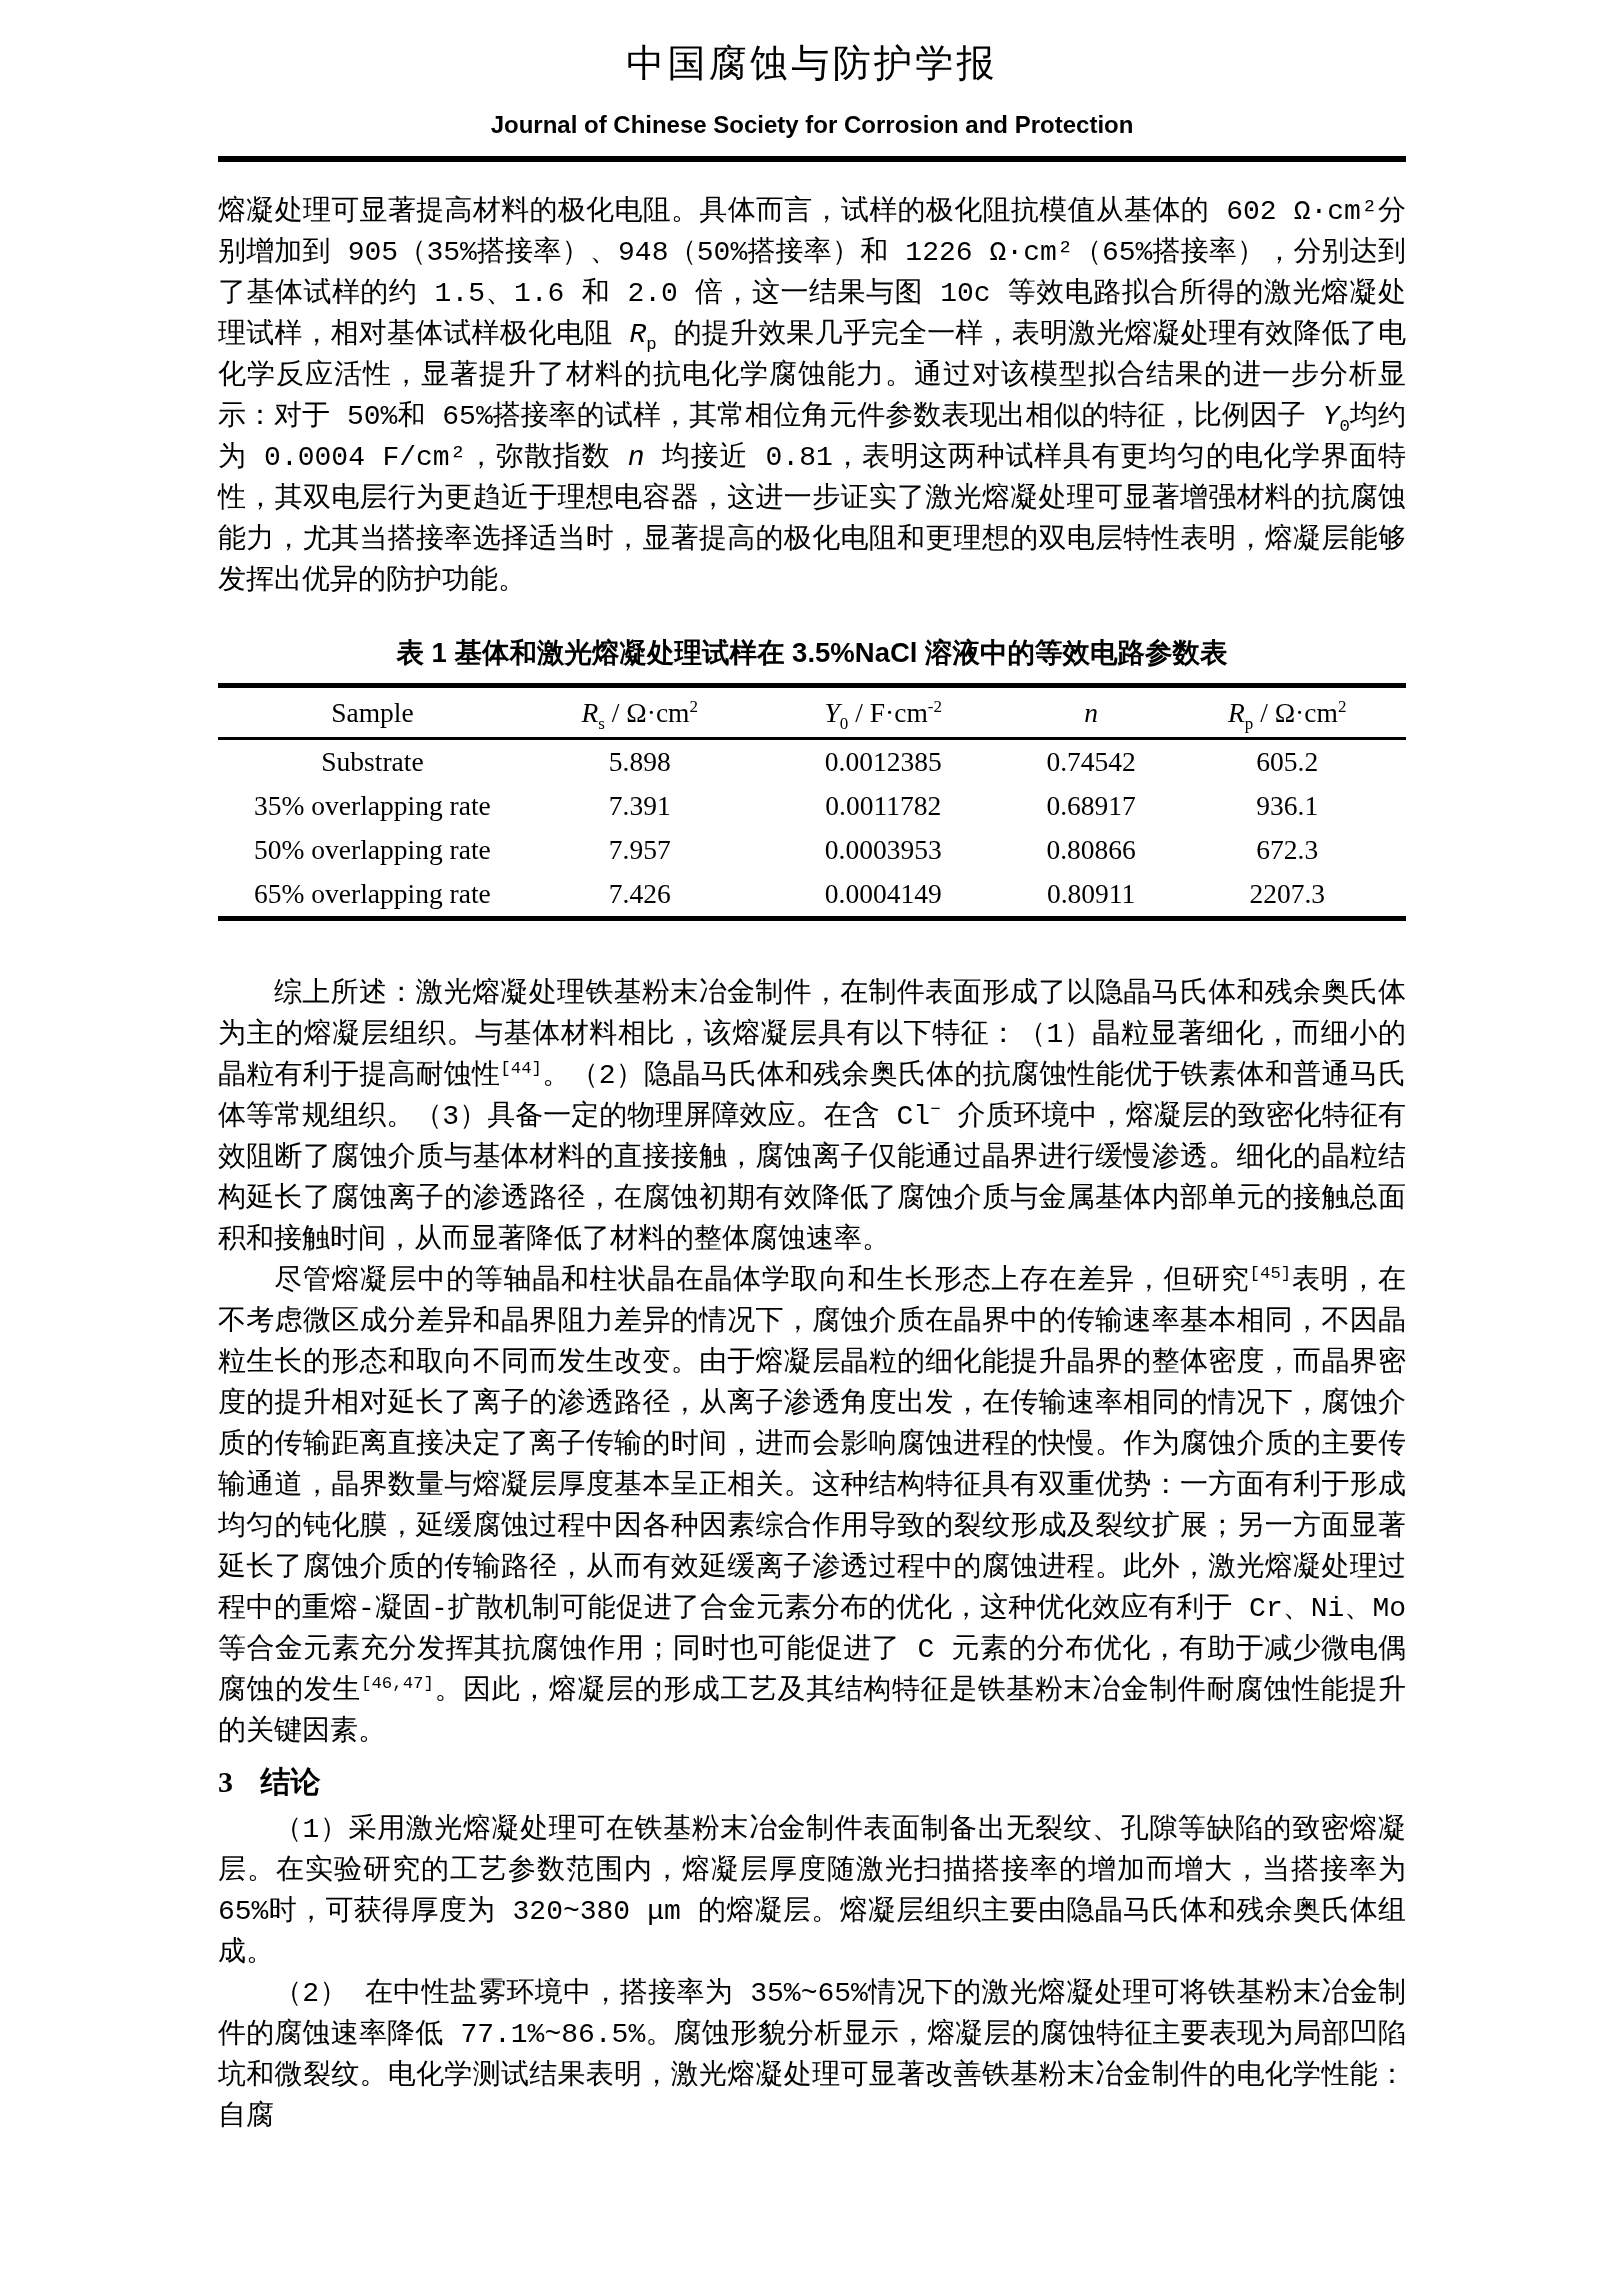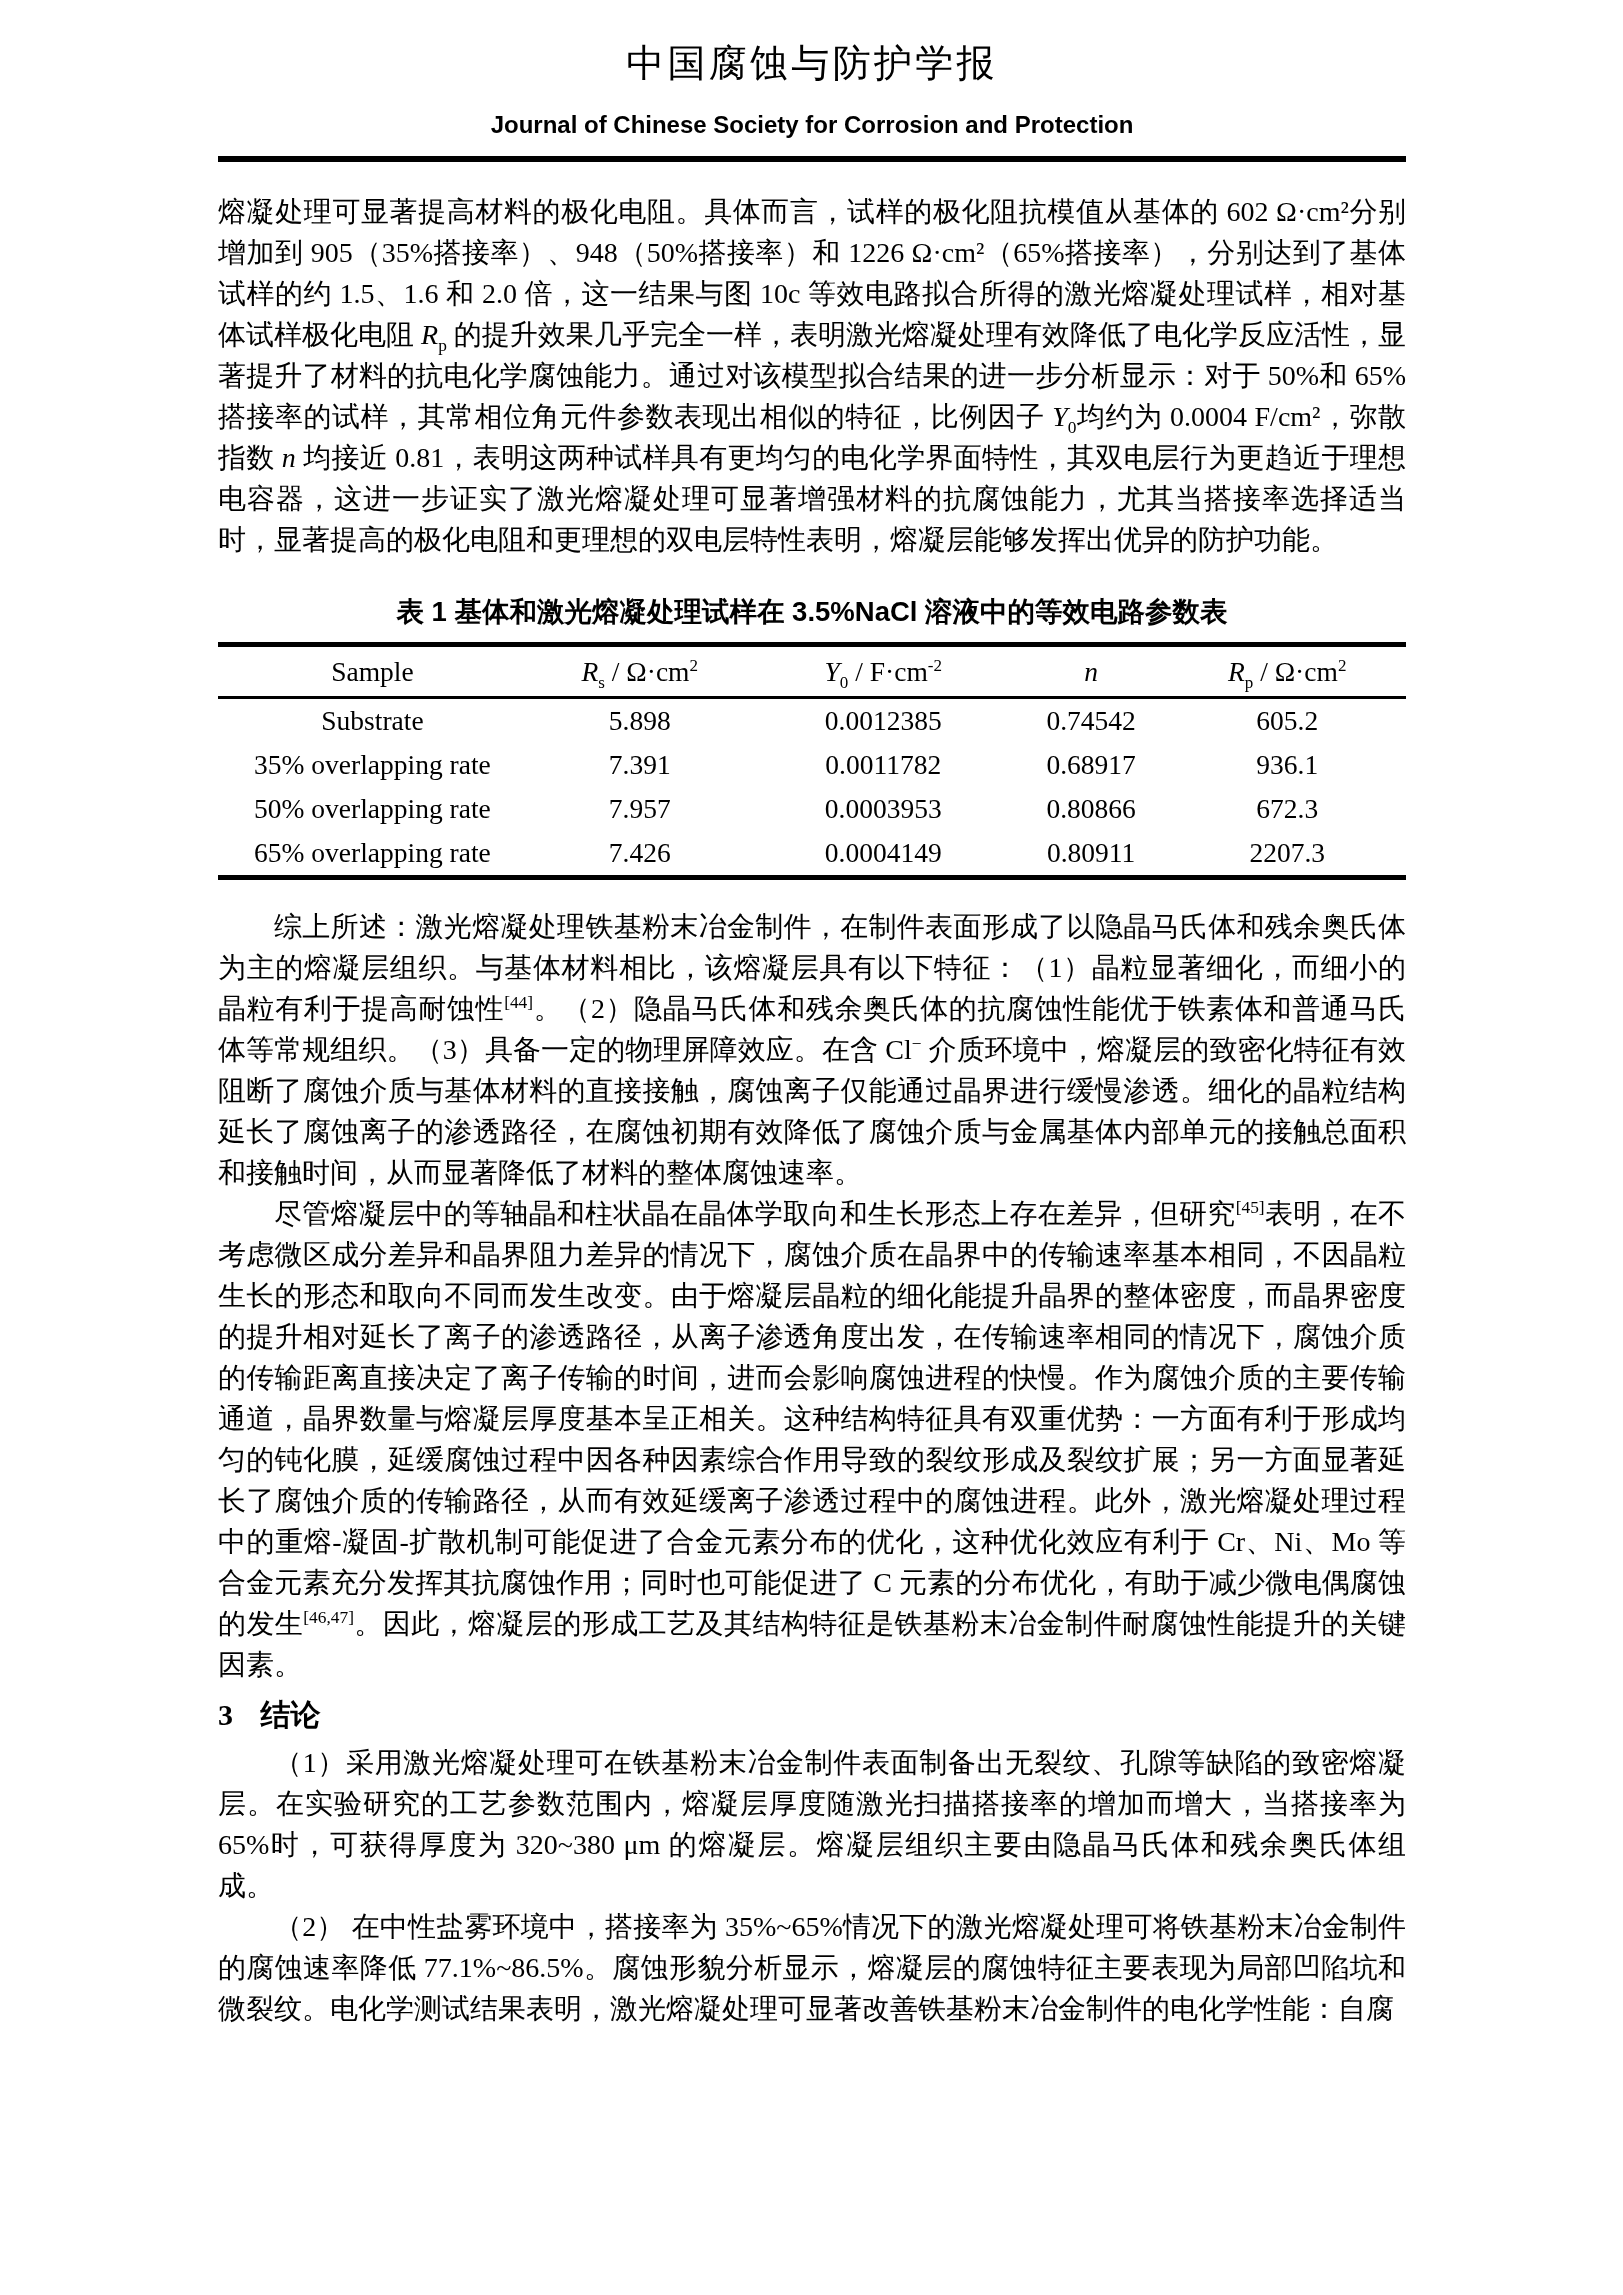--- a/index.html
+++ b/index.html
@@ -2,23 +2,23 @@
 <html style="font-size:10.5px"><head>
 <meta charset="utf-8">
 <style>
   html,body{margin:0;padding:0;background:#ffffff;color:#000000;}
   body{width:1623px;height:2295px;font-family:"Liberation Serif",serif;overflow:hidden;}
   .page{box-sizing:border-box;width:1623px;height:1781px;padding:40px 217px 0 218px;}
   .jtitle{text-align:center;font-size:38px;line-height:47px;letter-spacing:3.3px;font-weight:400;}
   .jsub{text-align:center;font-size:24px;line-height:30px;margin-top:23px;
         font-family:"Liberation Sans",sans-serif;font-weight:600;}
   .hrule{height:6.5px;background:#000;margin-top:15.7px;}
-  p.body-p{font-size:28px;line-height:41px;text-align:justify;margin:0;text-indent:2em;}
+  p.body-p{font-size:28px;line-height:41px;text-align:justify;margin:0;text-indent:2em;font-family:Liberation Mono, monospace;}
   p.first-p{text-indent:0;margin-top:29px;}
-  p.mt{margin-top:26px;}
+  p.mt{margin-top:52px;}
   .cap-zh{text-align:center;font-size:27.5px;line-height:34px;margin:35px 0 0 0;
           font-family:"Liberation Sans",sans-serif;font-weight:700;}
   .cap-en{text-align:center;font-size:27.5px;line-height:34px;margin:9.2px 0 0 0;}
   table{width:100%;border-collapse:collapse;margin-top:13px;
         border-top:5.9px solid #000;border-bottom:5.9px solid #000;}
   thead th{font-weight:400;font-size:27.5px;border-bottom:3.3px solid #000;height:47px;text-align:center;}
   tbody td{font-size:27.5px;text-align:center;height:42px;}
   col.c1{width:26%;} col.c2{width:19%;} col.c3{width:22%;} col.c4{width:13%;} col.c5{width:20%;}
   sub,sup{font-size:62%;line-height:0;}
   h2.sec{font-size:30px;line-height:38px;font-weight:700;margin:10.5px 0 7.9px 0;}

